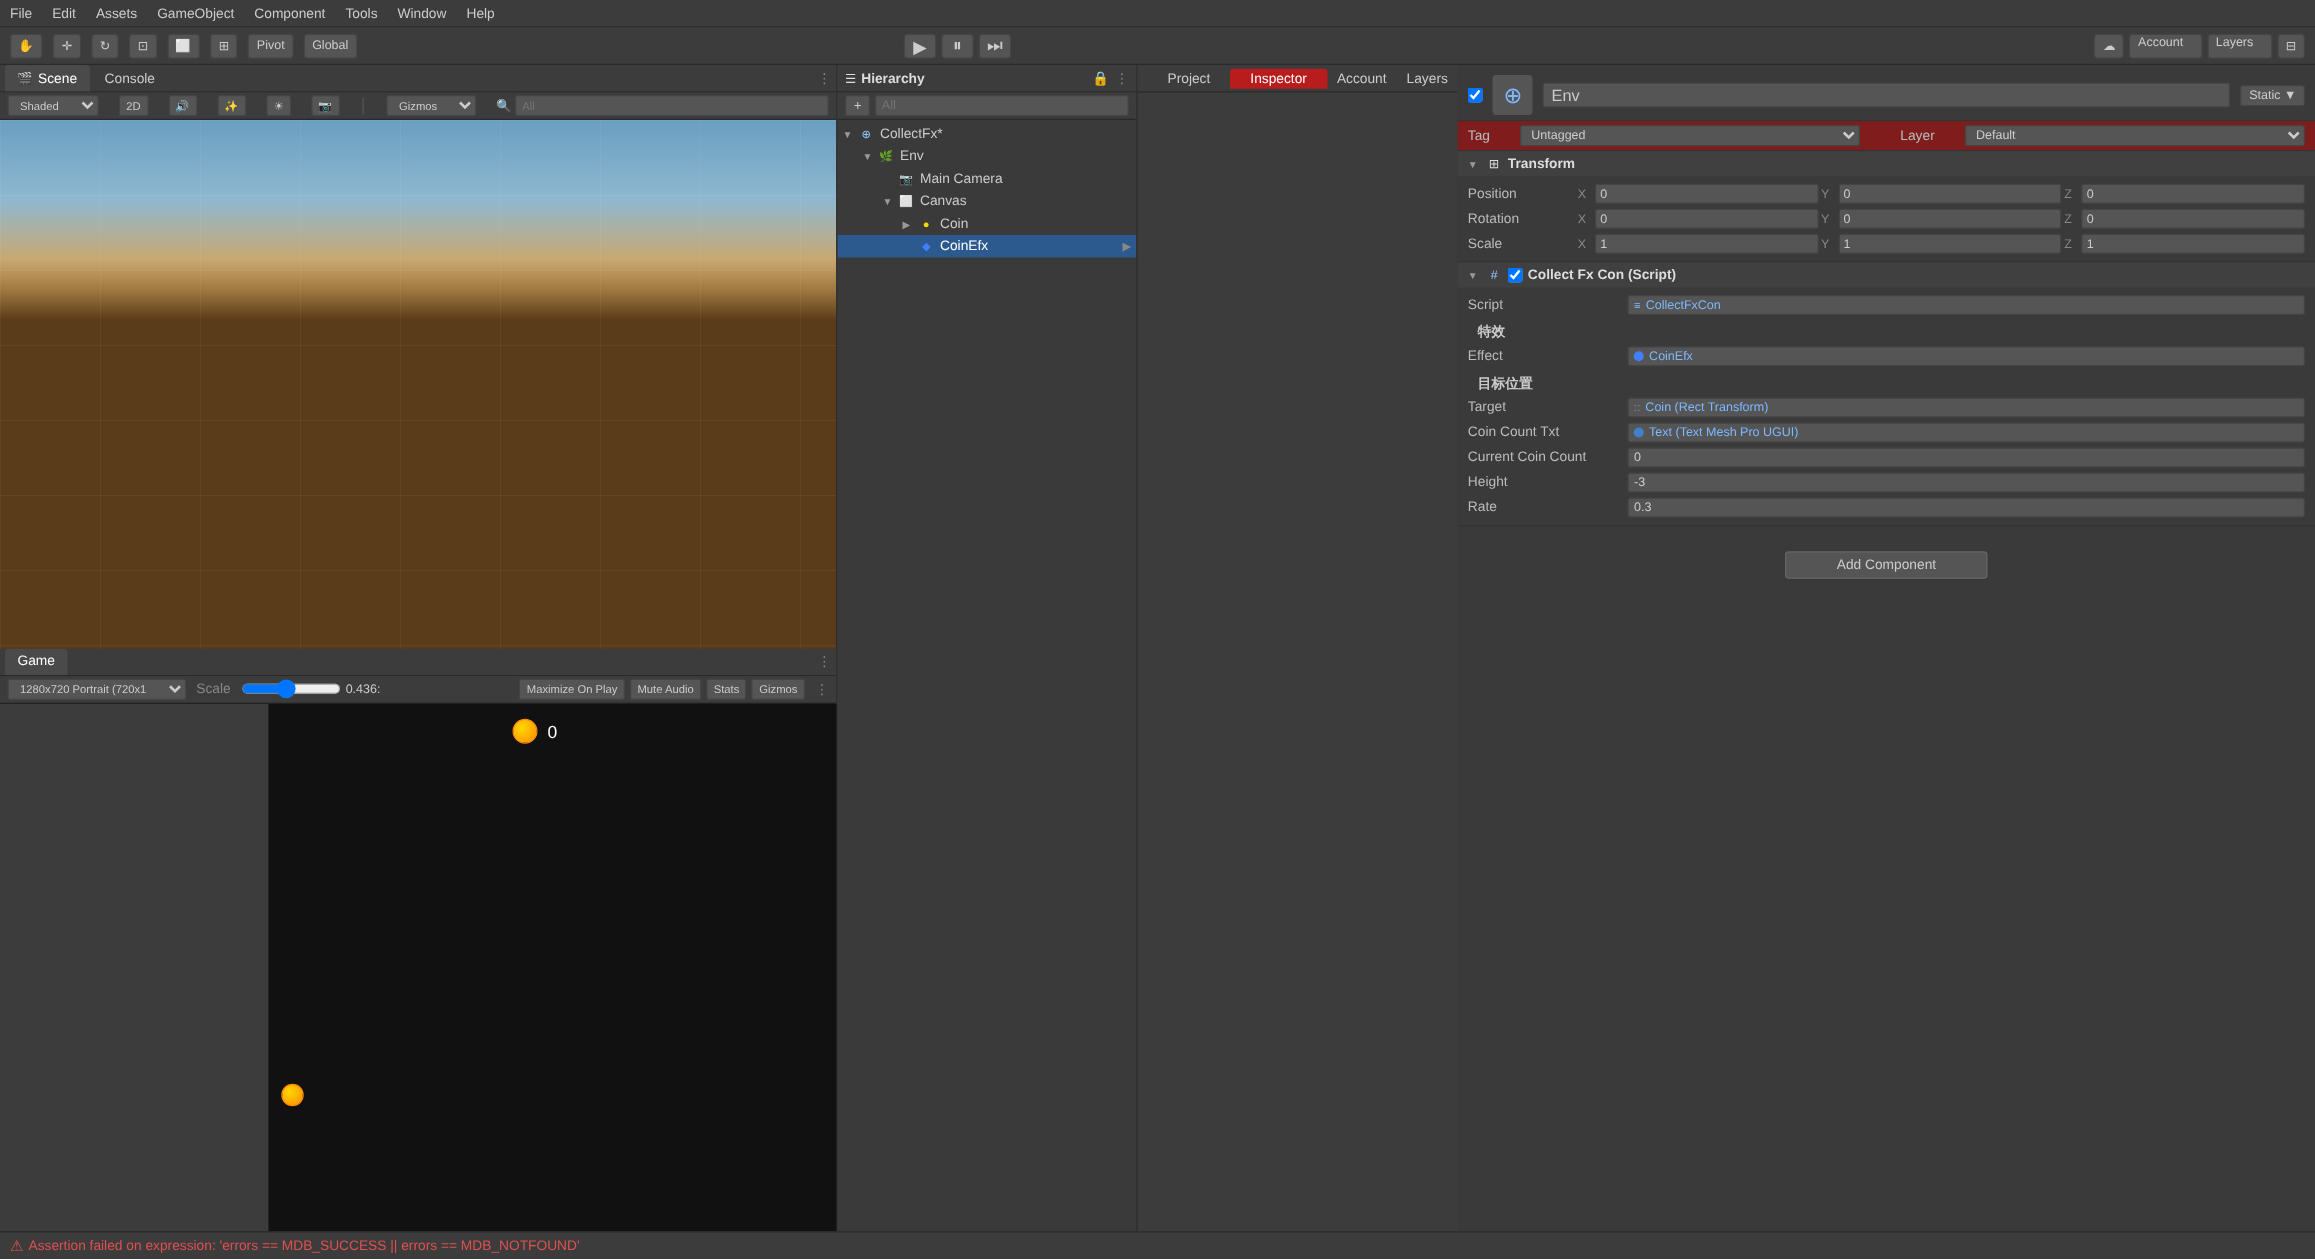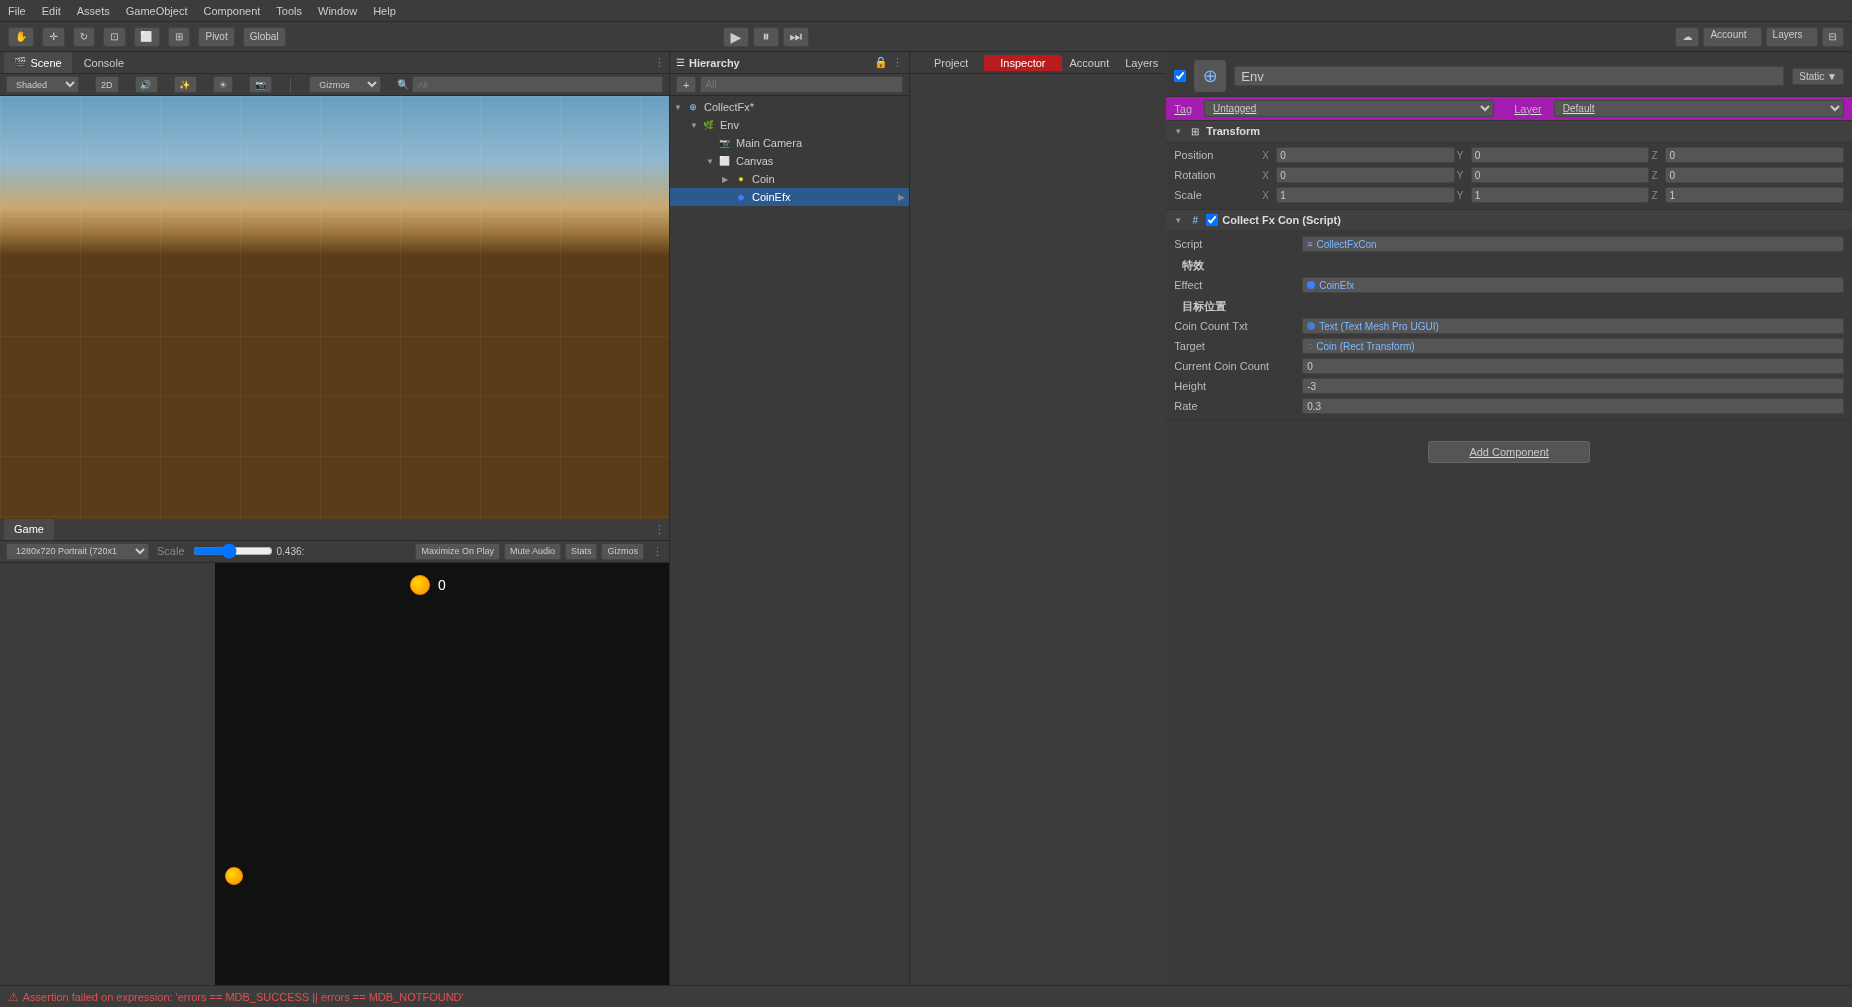--- a/index.html
+++ b/index.html
@@ -422,25 +422,24 @@
       display: flex;
       align-items: center;
       justify-content: center;
       font-size: 18px;
       color: #7eb8ff;
     }
     .tag-layer-row {
       display: flex;
       align-items: center;
       padding: 3px 8px;
-      gap: 12px;
-      background: #a21caf;
+      gap: 24px;
+      background: #7f1d1d;
       border-bottom: 1px solid #333;
       font-size: 11px;
-      text-decoration: underline;
     }
     .tag-label { color: #bbb; }
     .tag-dropdown {
       background: #555;
       border: 1px solid #444;
       border-radius: 2px;
       color: #ccc;
       font-size: 10px;
       padding: 1px 20px 1px 4px;
       height: 17px;
@@ -911,53 +910,53 @@
             <span class="field-label-wide">Effect</span>
             <div class="field-ref">
               <div class="ref-dot ref-dot-blue"></div>
               <span>CoinEfx</span>
             </div>
           </div>
 
           <div class="section-label">目标位置</div>
 
           <div class="field-row">
+            <span class="field-label-wide">Target</span>
+            <div class="field-ref">
+              <span style="font-size:9px; color:#888;">::</span>
+              <span>Coin (Rect Transform)</span>
+            </div>
+          </div>
+
+          <div class="field-row">
             <span class="field-label-wide">Coin Count Txt</span>
             <div class="field-ref">
               <div class="ref-dot" style="background:#4080cc; width:8px; height:8px;"></div>
               <span>Text (Text Mesh Pro UGUI)</span>
             </div>
           </div>
 
           <div class="field-row">
-            <span class="field-label-wide">Target</span>
-            <div class="field-ref">
-              <span style="font-size:9px; color:#888;">::</span>
-              <span>Coin (Rect Transform)</span>
-            </div>
-          </div>
-
-          <div class="field-row">
             <span class="field-label-wide">Current Coin Count</span>
             <input class="field-value" type="text" value="0" style="">
           </div>
 
           <div class="field-row">
             <span class="field-label-wide">Height</span>
             <input class="field-value" type="text" value="-3" style="">
           </div>
 
           <div class="field-row">
             <span class="field-label-wide">Rate</span>
             <input class="field-value" type="text" value="0.3" style="">
           </div>
         </div>
       </div>
 
-      <div style="padding: 12px; text-align: center; text-decoration: underline;">
+      <div style="padding: 12px; text-align: center;">
         <button class="add-component-btn">Add Component</button>
       </div>
 
     </div>
   </div>
 
 </div>
 
 <div class="bottom-bar">
   <span class="error-icon">⚠</span>

